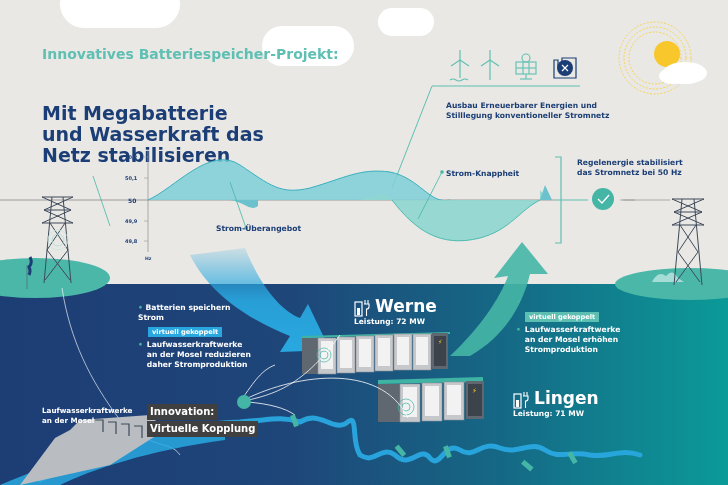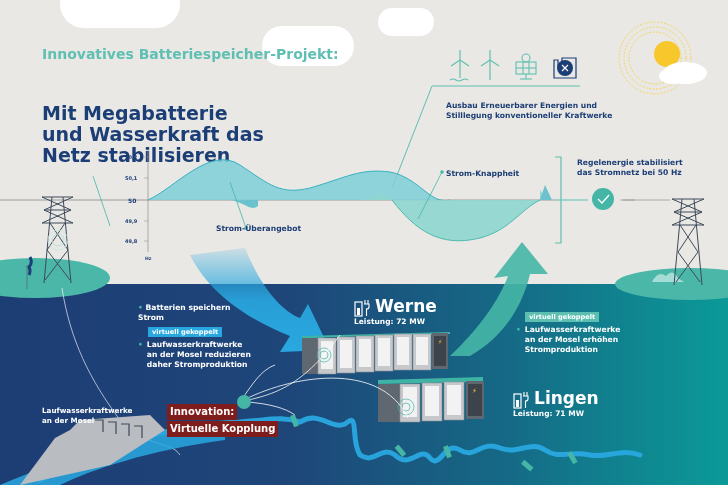--- a/index.html
+++ b/index.html
@@ -8,21 +8,21 @@
   .sky{left:0;top:0;width:728px;height:290px;background:#e9e8e4;}
   .sea{left:0;top:284px;width:728px;height:201px;background:linear-gradient(90deg,#1d3d75 0%,#1e4679 40%,#156a86 70%,#0b9a98 100%);}
   .subtitle{left:42px;top:46px;color:#5fbfb3;font-size:14px;font-weight:bold;}
   .title{left:42px;top:60px;color:#1c3e76;font-size:19px;font-weight:bold;line-height:21px;width:260px;margin-top:43px;}
   .callout{color:#1c3e76;font-size:7.6px;font-weight:bold;line-height:10px;}
   .ylab{color:#1c3e76;font-size:5px;font-weight:bold;}
   .white-txt{color:#fff;font-size:7.6px;font-weight:bold;line-height:10px;}
   .tag{font-size:6.6px;font-weight:bold;color:#fff;padding:1px 4px;}
   .site-name{color:#fff;font-size:17px;font-weight:bold;}
   .site-power{color:#fff;font-size:7.5px;font-weight:bold;}
-  .innov{font-size:10px;font-weight:bold;color:#fff;background:#7f1d1d;padding:1px 3px;display:inline-block;margin-left:20px;}
+  .innov{font-size:10px;font-weight:bold;color:#fff;background:#404040;padding:1px 3px;display:inline-block;}
   .cloud{background:#fff;border-radius:40px;}
 </style>
 </head>
 <body>
 
 <div class="abs sky"></div>
 
 <div class="abs cloud" style="left:60px;top:-20px;width:120px;height:48px;"></div>
 <div class="abs cloud" style="left:262px;top:26px;width:92px;height:40px;"></div>
 <div class="abs cloud" style="left:378px;top:8px;width:56px;height:28px;"></div>
@@ -71,21 +71,21 @@
     <circle cx="117" cy="20" r="8" fill="#1c3e76"></circle>
     <path d="M114 17 l6 6 M120 17 l-6 6" stroke="#fff" stroke-width="1.2"></path>
   </g>
 </svg>
 
 <svg class="abs" style="left:390px;top:84px;" width="200" height="110" viewBox="0 0 200 110">
   <polyline points="190,2 42,2 2,104" fill="none" stroke="#5fbfb3" stroke-width="1"></polyline>
 </svg>
 <div class="abs callout" style="left:446px;top:93px;margin-top:8px;">
   <div>Ausbau Erneuerbarer Energien und</div>
-  <div>Stilllegung konventioneller Kraftwerke</div>
+  <div>Stilllegung konventioneller Stromnetz</div>
 </div>
 
 <svg class="abs" style="left:0;top:140px;" width="560" height="130" viewBox="0 0 560 130">
   <line x1="148" y1="10" x2="148" y2="112" stroke="#999" stroke-width="0.8"></line>
   <line x1="0" y1="60" x2="555" y2="60" stroke="#888" stroke-width="0.8"></line>
   <g stroke="#999" stroke-width="0.6">
     <line x1="144" y1="17" x2="148" y2="17"></line>
       <line x1="144" y1="38" x2="148" y2="38"></line>
     <line x1="144" y1="81" x2="148" y2="81"></line>
       <line x1="144" y1="101" x2="148" y2="101"></line>

